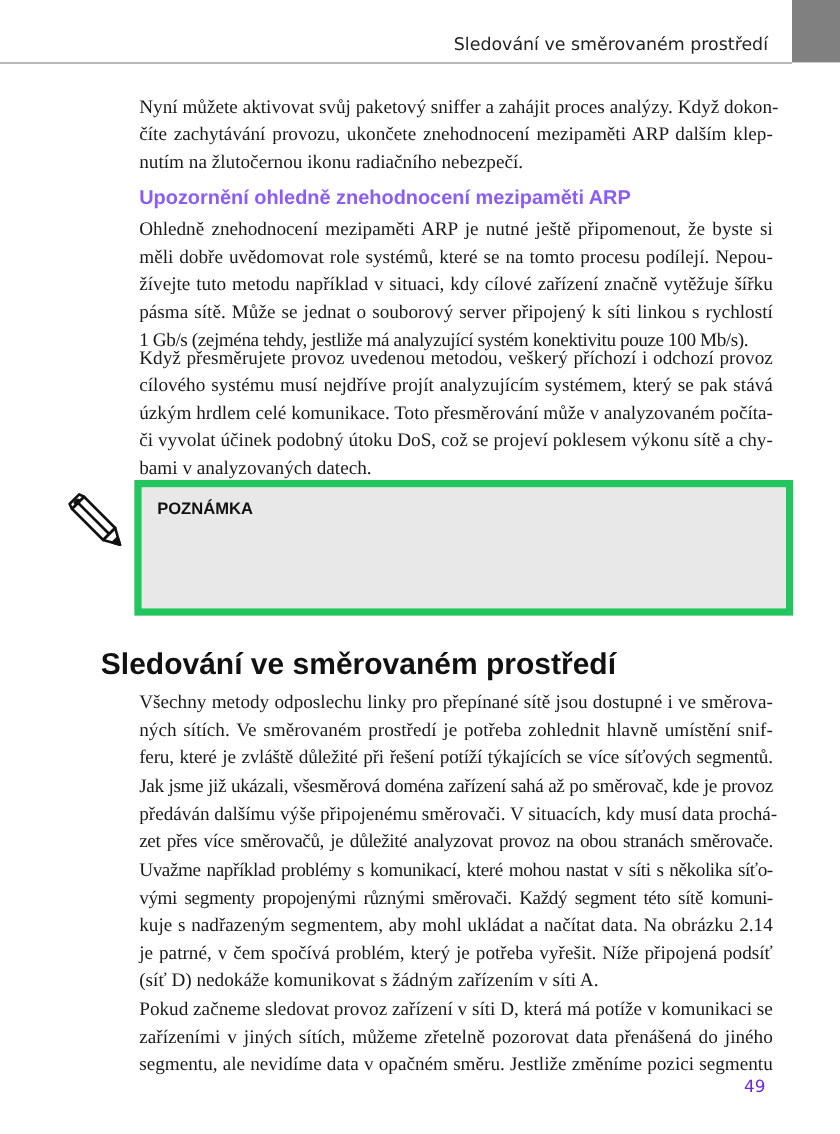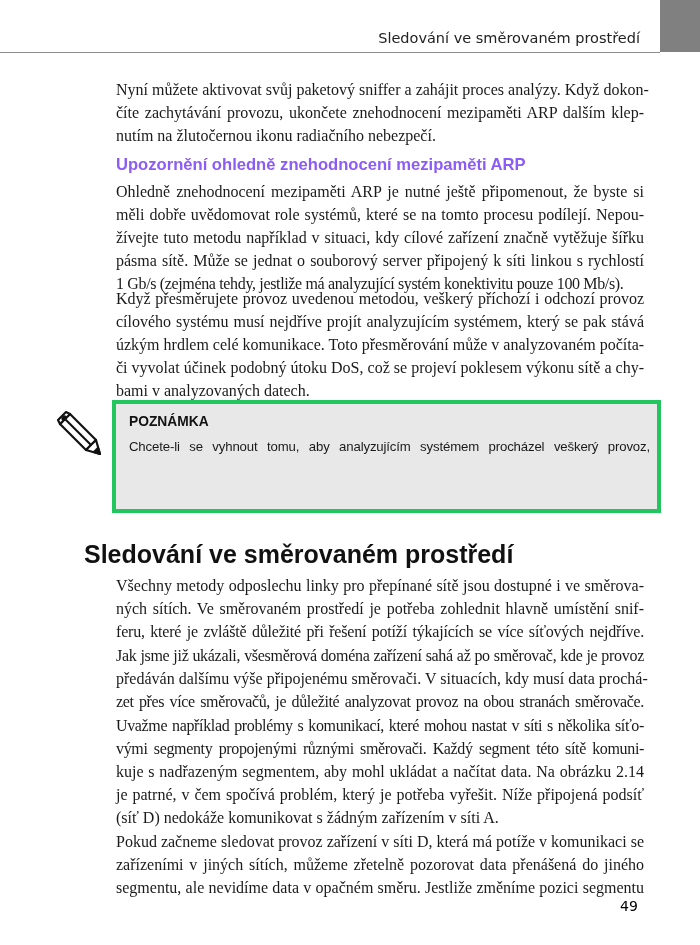--- a/index.html
+++ b/index.html
@@ -74,21 +74,21 @@
       color: #111;
       white-space: nowrap;
     }
     .note-box {
       position: absolute;
       left: 112px;
       top: 400px;
       width: 549px;
       height: 113px;
       background: #e8e8e8;
-      border: 4px solid #22c55e;
+      border: 6px solid #22c55e;
       box-sizing: border-box;
     }
     .note-title {
       position: absolute;
       left: 13px;
       top: 10px;
       font-family: "Liberation Sans", "DejaVu Sans", sans-serif;
       font-weight: bold;
       font-size: 13.8px;
       color: #111;
@@ -121,21 +121,21 @@
       top: 410px;
       width: 48px;
       height: 48px;
     }
     .page-number {
       position: absolute;
       left: 620px;
       top: 898px;
       font-family: "DejaVu Sans", "Liberation Sans", sans-serif;
       font-size: 14px;
-      color: #000000;
+      color: #6d28d9;
     }
   </style>
 </head>
 <body>
 
 <div class="running-head">
   <span class="running-head-title">Sledování ve směrovaném prostředí</span>
 </div>
 <div class="thumb-tab"></div>
 
@@ -169,29 +169,28 @@
     <polygon points="4,14 14,4 10,2 2,10" fill="#fff"></polygon>
     <line x1="9" y1="9" x2="35" y2="35"></line>
     <polygon points="30,40 40,30 44,44" fill="#fff"></polygon>
     <polygon points="38,42 42,38 44,44" fill="#111"></polygon>
   </g>
   <ellipse cx="8" cy="8" rx="3" ry="2" transform="rotate(-45 8 8)" fill="#111"></ellipse>
 </svg>
 
 <div class="note-box">
   <div class="note-title">POZNÁMKA</div>
-  <div class="note-line" style="top:33px">Chcete-li se vyhnout tomu, aby analyzujícím systémem procházel veškerý provoz,</div>
 </div>
 
 <div class="section-title">Sledování ve směrovaném prostředí</div>
 
 <div>
   <div class="line" style="top:574px">Všechny metody odposlechu linky pro přepínané sítě jsou dostupné i ve směrova-</div>
   <div class="line" style="top:597px">ných sítích. Ve směrovaném prostředí je potřeba zohlednit hlavně umístění snif-</div>
-  <div class="line" style="top:620px; letter-spacing:-0.2px">feru, které je zvláště důležité při řešení potíží týkajících se více síťových nejdříve.</div>
+  <div class="line" style="top:620px; letter-spacing:-0.2px">feru, které je zvláště důležité při řešení potíží týkajících se více síťových segmentů.</div>
 </div>
 
 <div>
   <div class="line" style="top:644px; letter-spacing:-0.3px">Jak jsme již ukázali, všesměrová doména zařízení sahá až po směrovač, kde je provoz</div>
   <div class="line" style="top:667px">předáván dalšímu výše připojenému směrovači. V situacích, kdy musí data prochá-</div>
   <div class="line" style="top:690px; letter-spacing:-0.35px">zet přes více směrovačů, je důležité analyzovat provoz na obou stranách směrovače.</div>
 </div>
 
 <div>
   <div class="line" style="top:714px; letter-spacing:-0.35px">Uvažme například problémy s komunikací, které mohou nastat v síti s několika síťo-</div>

